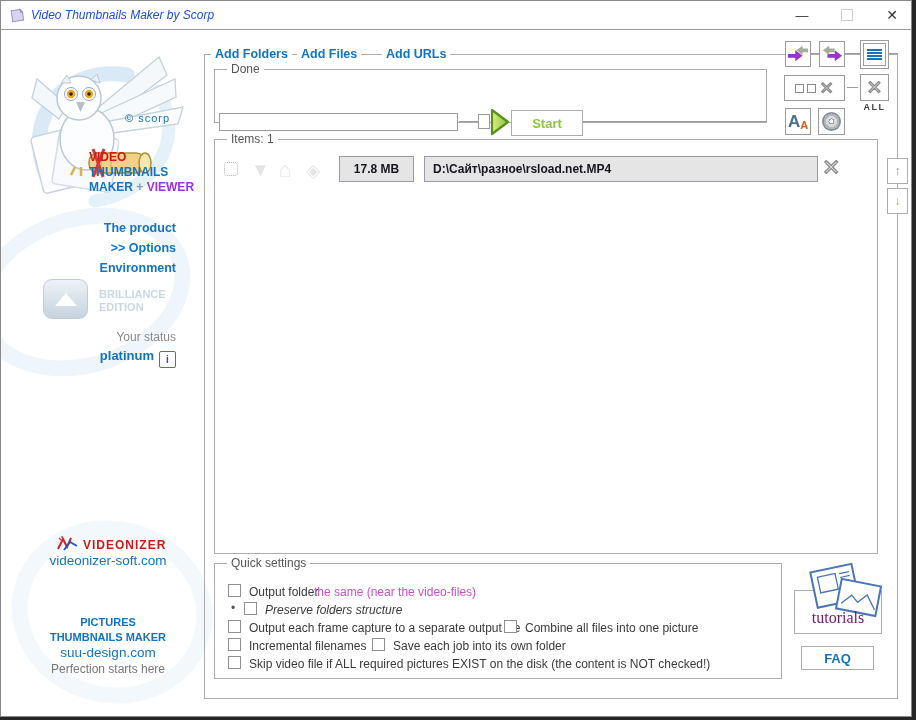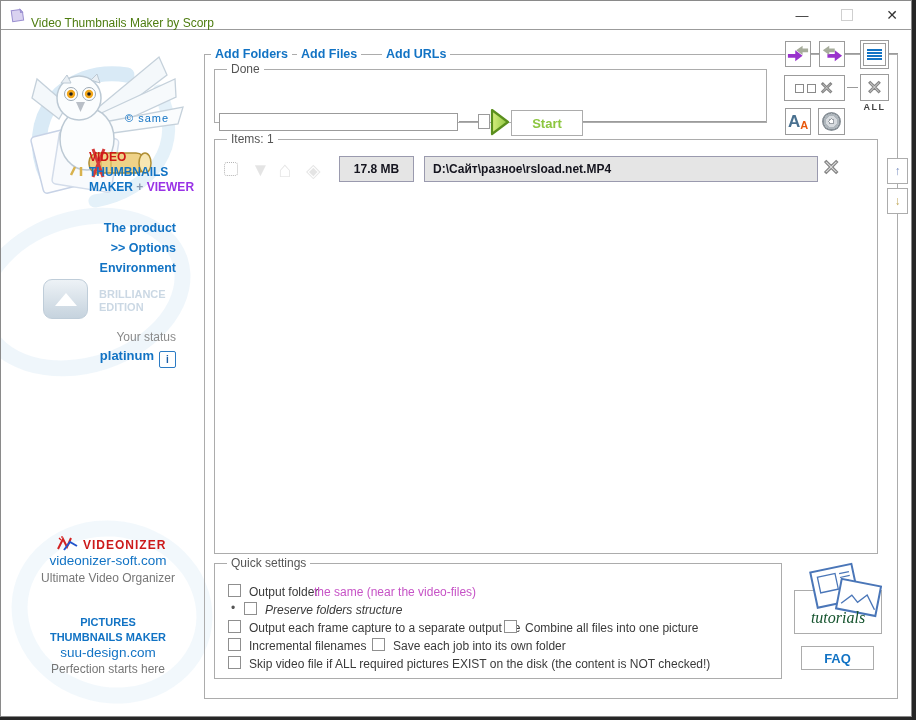--- a/index.html
+++ b/index.html
@@ -2,21 +2,21 @@
 <html><head>
 <meta charset="utf-8">
 <style>
   html,body{margin:0;padding:0;background:#555;}
   #stage{position:relative;width:916px;height:720px;background:#262626;font-family:"Liberation Sans","DejaVu Sans",sans-serif;overflow:hidden;}
   #win{position:absolute;left:0;top:0;width:912px;height:717px;background:#ffffff;border:1px solid #8a8a8a;box-sizing:border-box;overflow:hidden;}
   .abs{position:absolute;}
   .nowrap{white-space:nowrap;}
   
   #titlebar{position:absolute;left:0;top:0;width:100%;height:29px;background:#fff;border-bottom:1px solid #9b9b9b;box-sizing:border-box;}
-  #title-text{position:absolute;left:30px;top:15px;font-size:12px;color:#4d7c0f;}
+  #title-text{position:absolute;left:30px;top:7px;font-size:12px;color:#1d4ed8;font-style:italic;}
   .wbtn{position:absolute;top:0;width:34px;height:28px;display:flex;align-items:center;justify-content:center;font-size:13px;color:#333;}
   
   .grp{position:absolute;border:1px solid #ACACAC;box-sizing:border-box;background:transparent;z-index:2;}
   .glabel{position:absolute;background:#fff;padding:0 4px;font-size:12px;color:#555;z-index:3;white-space:nowrap;}
   .line{position:absolute;background:#9b9b9b;z-index:1;}
   .btn{position:absolute;background:#fff;border:1px solid #9b9b9b;box-sizing:border-box;display:flex;align-items:center;justify-content:center;z-index:3;}
   .cb{position:absolute;width:13px;height:13px;background:#fff;border:1px solid #8f8f8f;box-sizing:border-box;z-index:3;}
   .lbl{position:absolute;font-size:12px;color:#3a3a3a;white-space:nowrap;z-index:3;}
   .xicon{color:#e3e3e3;-webkit-text-stroke:1.2px #858585;font-weight:900;font-size:19px;line-height:1;}
   .field{position:absolute;background:#e5e5e5;border:1px solid #9a9aae;box-sizing:border-box;display:flex;align-items:center;font-weight:bold;font-size:12px;color:#15151f;z-index:3;}
@@ -30,21 +30,21 @@
   .slink{position:absolute;left:20px;width:155px;text-align:right;font-size:12.5px;font-weight:bold;color:#1273C4;z-index:3;}
   .sgray{position:absolute;left:20px;width:155px;text-align:right;font-size:12px;color:#8a8a8a;z-index:3;}
   .scenter{position:absolute;left:12px;width:190px;text-align:center;z-index:3;white-space:nowrap;}
   #brilliance-btn{position:absolute;left:42px;top:278px;width:45px;height:40px;border-radius:9px;background:linear-gradient(#EDF2F6,#C6D3DE);border:1px solid #BFCDD9;box-sizing:border-box;display:flex;align-items:center;justify-content:center;z-index:3;}
   #brilliance-btn .tri{width:0;height:0;border-left:11px solid transparent;border-right:11px solid transparent;border-bottom:13px solid #fff;}
   .infoicon{display:inline-flex;width:15px;height:15px;border:1px solid #2B7BC4;color:#1B5FA8;font-size:10px;font-weight:bold;align-items:center;justify-content:center;border-radius:2px;vertical-align:-3px;margin-left:5px;background:#fff;}
   
   .magenta{color:#C653C6;}
   #faq-btn{position:absolute;left:800px;top:645px;width:73px;height:24px;border:1px solid #ACACAC;box-sizing:border-box;display:flex;align-items:center;justify-content:center;font-weight:bold;font-size:13px;color:#1273C4;background:#fff;z-index:3;}
   #tutorials-box{position:absolute;left:793px;top:589px;width:88px;height:44px;border:1px solid #ACACAC;box-sizing:border-box;z-index:2;background:#fff;}
-  #tutorials-label{position:absolute;left:793px;top:608px;width:88px;text-align:center;font-size:16px;font-style:italic;color:#14532d;z-index:4;font-family:"Liberation Serif","DejaVu Serif",serif;}
+  #tutorials-label{position:absolute;left:793px;top:608px;width:88px;text-align:center;font-size:16px;color:#701a75;z-index:4;font-family:"Liberation Serif","DejaVu Serif",serif;}
   .fadeicon{position:absolute;font-size:19px;color:#000;opacity:.10;z-index:3;}
   .updown{position:absolute;left:886px;width:21px;height:26px;background:#fff;border:1px solid #ACACAC;box-sizing:border-box;display:flex;align-items:center;justify-content:center;font-size:12px;z-index:4;}
 </style>
 </head>
 <body>
 
 <div id="stage">
 <div id="win">
 
   <div id="titlebar">
@@ -92,21 +92,21 @@
     <circle cx="80" cy="45" r="6.5" fill="#fff" stroke="#9aa8b4"></circle>
         <circle cx="80" cy="45" r="4.2" fill="#F2A71B"></circle>
         <circle cx="80" cy="45" r="1.8" fill="#222"></circle>
     <path d="M67 53 L76 53 L71.5 63 z" fill="#B9BFC7"></path>
     <path d="M66 118 l-4 8 M72 118 l0 9 M84 118 l4 8" stroke="#D8B24E" stroke-width="2.5" fill="none"></path>
     <rect x="80" y="104" width="56" height="20" rx="9" fill="#EFD287" stroke="#B08F35" stroke-width="1.5"></rect>
     <path d="M92 106 v16 M102 106 v16" stroke="#D9B85F" stroke-width="1.5"></path>
     <ellipse cx="136" cy="114" rx="6" ry="10" fill="#F7E6B2" stroke="#B08F35" stroke-width="1.5"></ellipse>
     <path d="M84 100 l10 28 M95 100 l-11 28" stroke="#D43A3A" stroke-width="3" fill="none"></path>
   </svg>
-  <div class="abs nowrap" style="left:124px;top:111px;font-size:11px;letter-spacing:1px;color:#1273C4;z-index:3;">© same</div>
+  <div class="abs nowrap" style="left:124px;top:111px;font-size:11px;letter-spacing:1px;color:#1273C4;z-index:3;">© scorp</div>
 
   <div class="abs" style="left:88px;top:149px;font-size:12px;font-weight:bold;line-height:15px;z-index:3;">
     <div style="color:#D01818;">VIDEO</div>
     <div style="color:#1273C4;">THUMBNAILS</div>
     <div class="nowrap"><span style="color:#1273C4;">MAKER</span> <span style="color:#8a9ab0;">+</span> <span style="color:#9933E6;">VIEWER</span></div>
   </div>
 
   <div class="slink" style="top:220px;">The product</div>
   <div class="slink" style="top:240px;">&gt;&gt; Options</div>
   <div class="slink" style="top:260px;">Environment</div>
@@ -124,21 +124,20 @@
     <span style="font-size:13px;font-weight:bold;color:#1273C4;">platinum</span><span class="infoicon">i</span>
   </div>
 
   <svg class="abs" style="left:55px;top:534px;z-index:3;" width="23" height="18" viewBox="0 0 23 18">
     <path d="M2 14 L7 4 L11 12 L15 3" stroke="#D22222" stroke-width="2" fill="none"></path>
     <path d="M8 15 L14 7 L21 11" stroke="#2255CC" stroke-width="2" fill="none"></path>
     <path d="M3 3 l2 2 M6 1 l0 2" stroke="#D22222" stroke-width="1.2"></path>
   </svg>
   <div class="abs nowrap" style="left:82px;top:537px;font-size:12px;font-weight:bold;letter-spacing:1px;color:#CC1A1A;z-index:3;">VIDEONIZER</div>
   <div class="scenter" style="top:552px;font-size:13.5px;color:#1273C4;">videonizer-soft.com</div>
-  <div class="scenter" style="top:570px;font-size:12px;color:#777;">Ultimate Video Organizer</div>
 
   <div class="scenter" style="top:615px;font-size:11px;font-weight:bold;color:#1273C4;">PICTURES</div>
   <div class="scenter" style="top:630px;font-size:11px;font-weight:bold;color:#1273C4;">THUMBNAILS MAKER</div>
   <div class="scenter" style="top:661px;font-size:12px;color:#777;">Perfection starts here</div>
   <div class="scenter" style="top:644px;font-size:13.5px;color:#1273C4;">suu-design.com</div>
 
   <div class="grp" style="left:203px;top:53px;width:694px;height:645px;"></div>
 
   <div class="glabel" style="left:210px;top:46px;font-weight:bold;font-size:12.5px;color:#1273C4;">Add Folders</div>
   <div class="glabel" style="left:296px;top:46px;font-weight:bold;font-size:12.5px;color:#1273C4;">Add Files</div>

